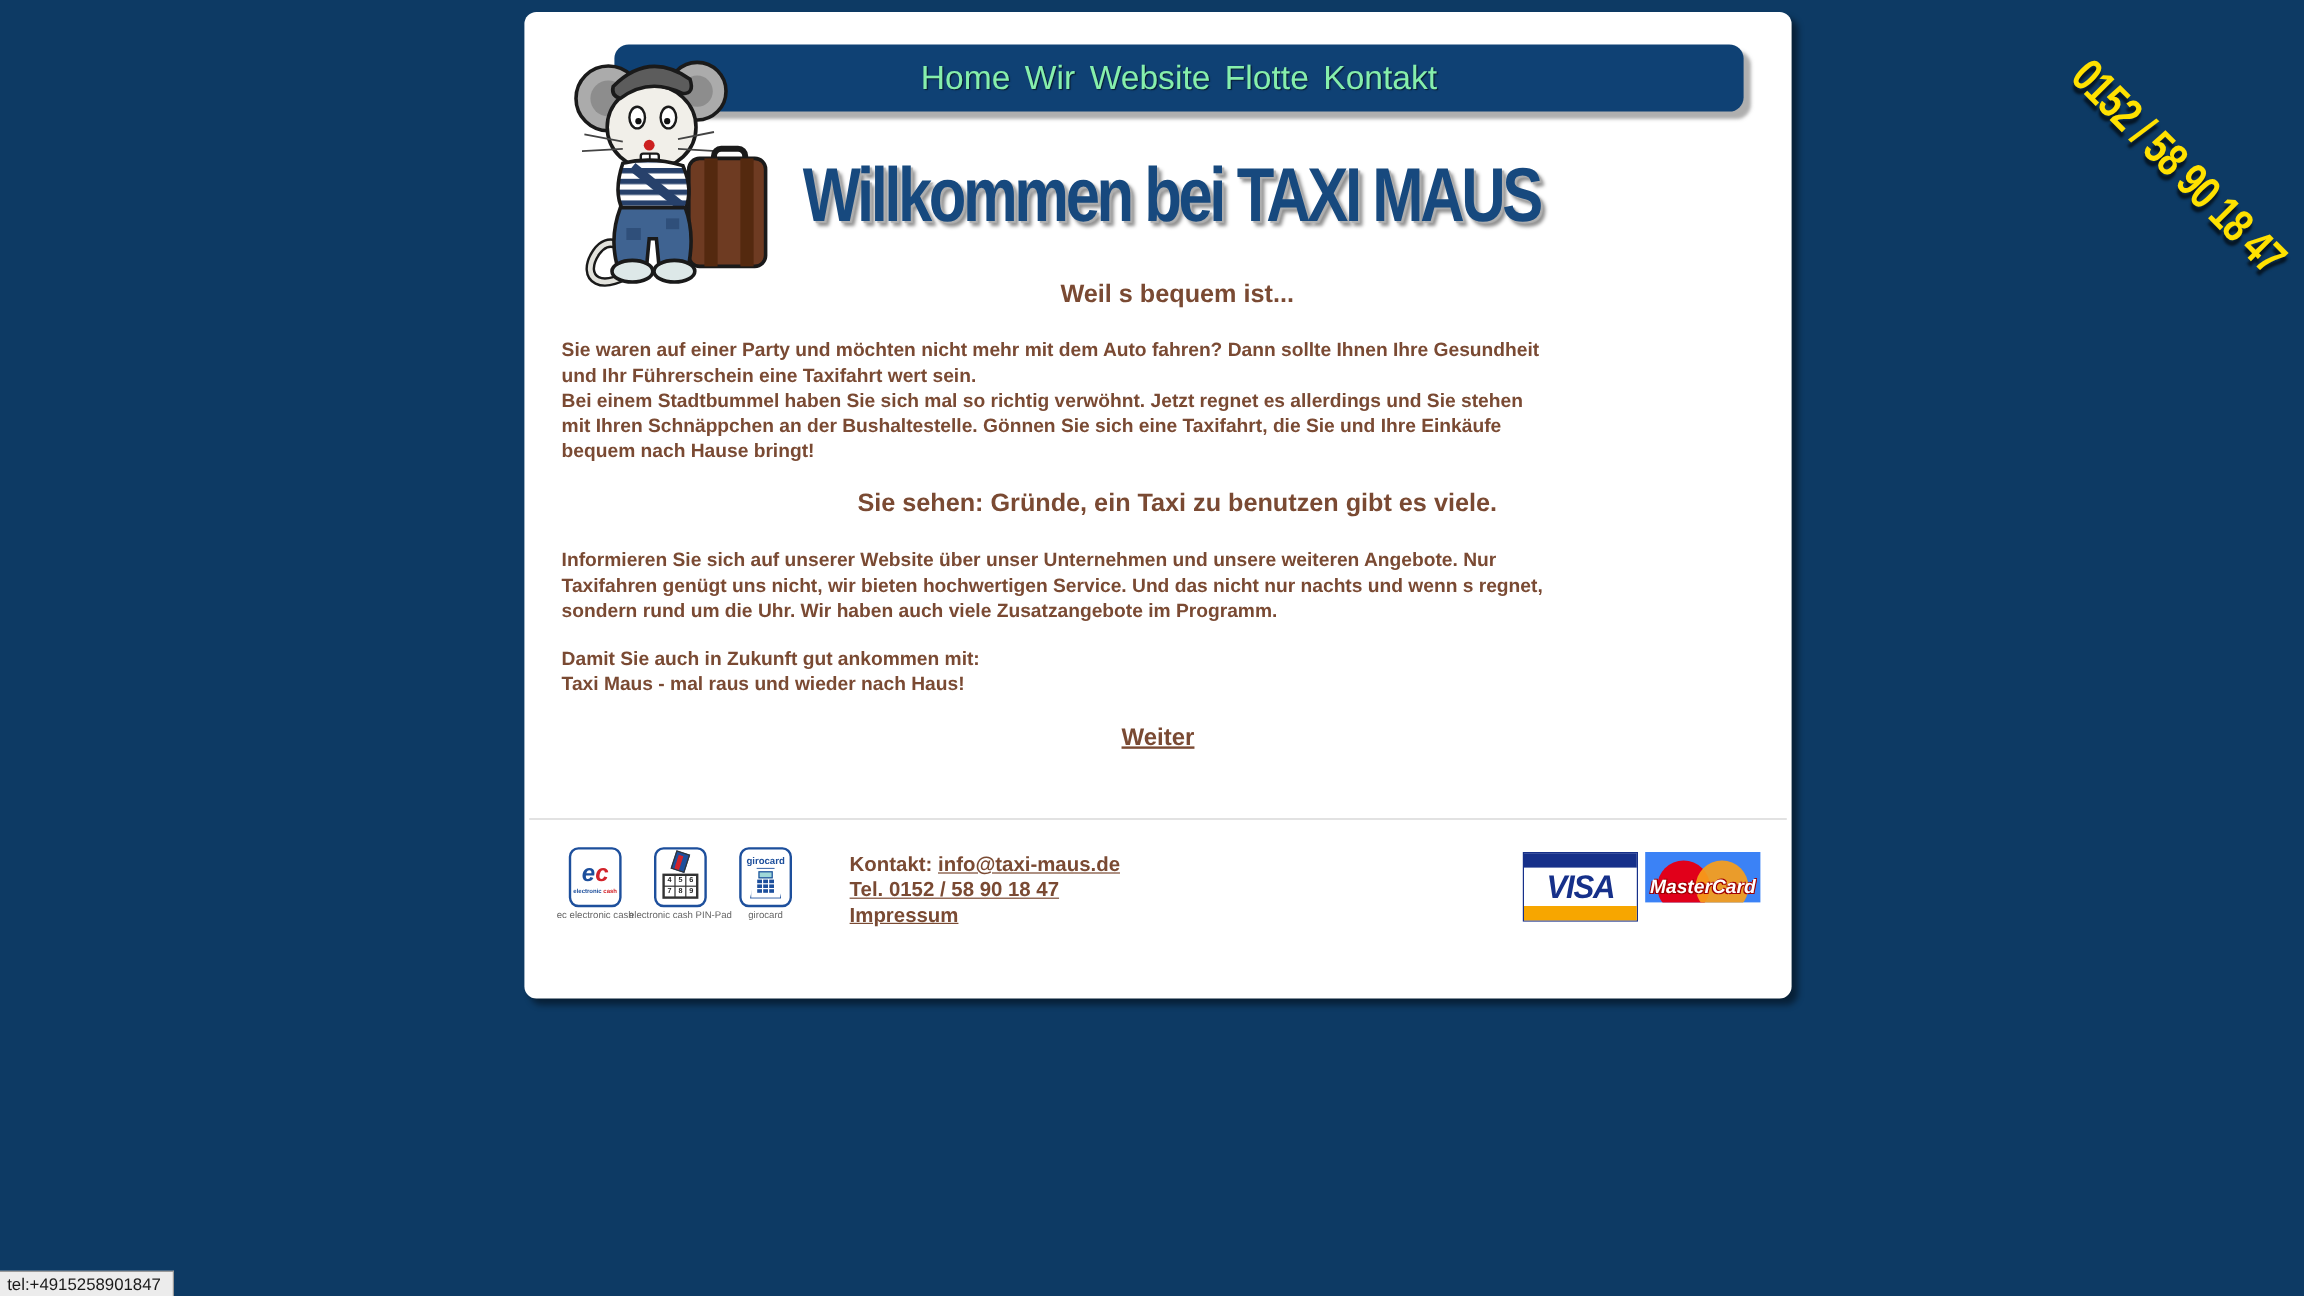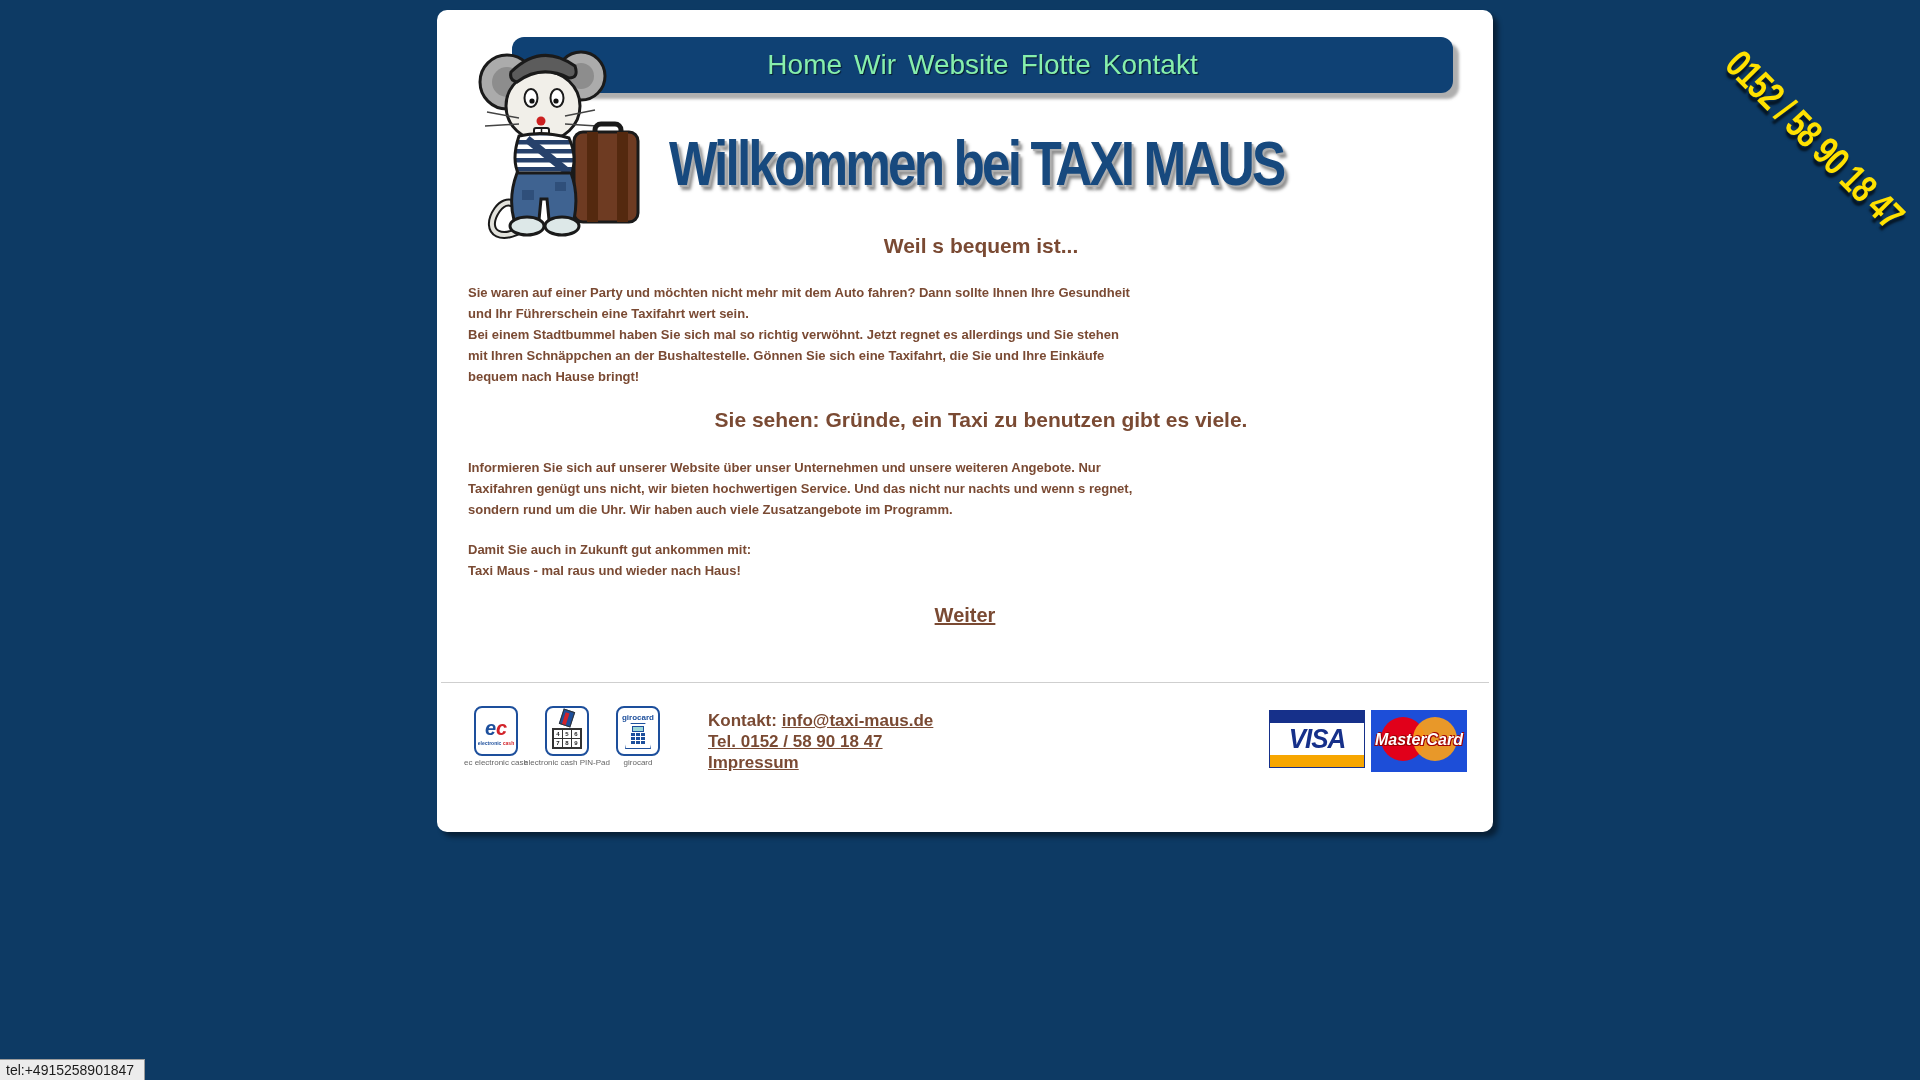--- a/index.html
+++ b/index.html
@@ -45,21 +45,21 @@
     display:inline-block; transform:scale(0.95,1.18); transform-origin:left top;
     text-shadow:2px 2px 1px #b0b0b0, 4px 4px 3px #8d8d8d;
   }
 
   
   .brown { color:#7a4a33; font-weight:bold; }
   .center-head {
     position:absolute; width:100%; text-align:center; font-size:21px;margin-left:16px;
   }
   .para {
-    position:absolute; left:31px; right:20px; font-size:13px; line-height:21px;
+    position:absolute; left:31px; right:20px; font-size:16px; line-height:21px;
     white-space:pre-line;
   }
   .weiter-row { position:absolute; width:100%; text-align:center; top:594px; }
   .weiter-row a { color:#7a4a33; font-weight:bold; font-size:20px; text-decoration:underline; cursor:pointer; }
 
   .divider {
     position:absolute; left:4px; right:4px; top:672px; height:1px; background:#cfcfcf;
   }
 
   
@@ -109,21 +109,21 @@
   .visa-logo {
     width:96px; height:58px; background:#ffffff; border:1px solid #16308a;
     display:flex; flex-direction:column;
   }
   .visa-top { height:12px; background:#16308a; }
   .visa-mid { flex:1; display:flex; align-items:center; justify-content:center; }
   .visa-word { color:#16308a; font-weight:bold; font-style:italic; font-size:26px; letter-spacing:-1px; transform:scaleY(1.05); }
   .visa-bot { height:12px; background:#f7a600; }
 
   .mc-logo {
-    width:96px; height:62px; background:#1d4ed8; position:relative; overflow:hidden;
+    width:96px; height:42px; background:#3b82f6; position:relative; overflow:hidden;
   }
   .mc-circle { position:absolute; top:7px; width:44px; height:44px; border-radius:50%; }
   .mc-red { left:10px; background:#e1001a; }
   .mc-orange { left:42px; background:#f79e1b; opacity:0.93; }
   .mc-word {
     position:absolute; top:21px; left:0; width:100%; text-align:center;
     color:#ffffff; font-weight:bold; font-style:italic; font-size:16px;
     text-shadow:1px 1px 0 #a00000, -1px 1px 0 #a00000, 1px -1px 0 #a00000;
   }
 

